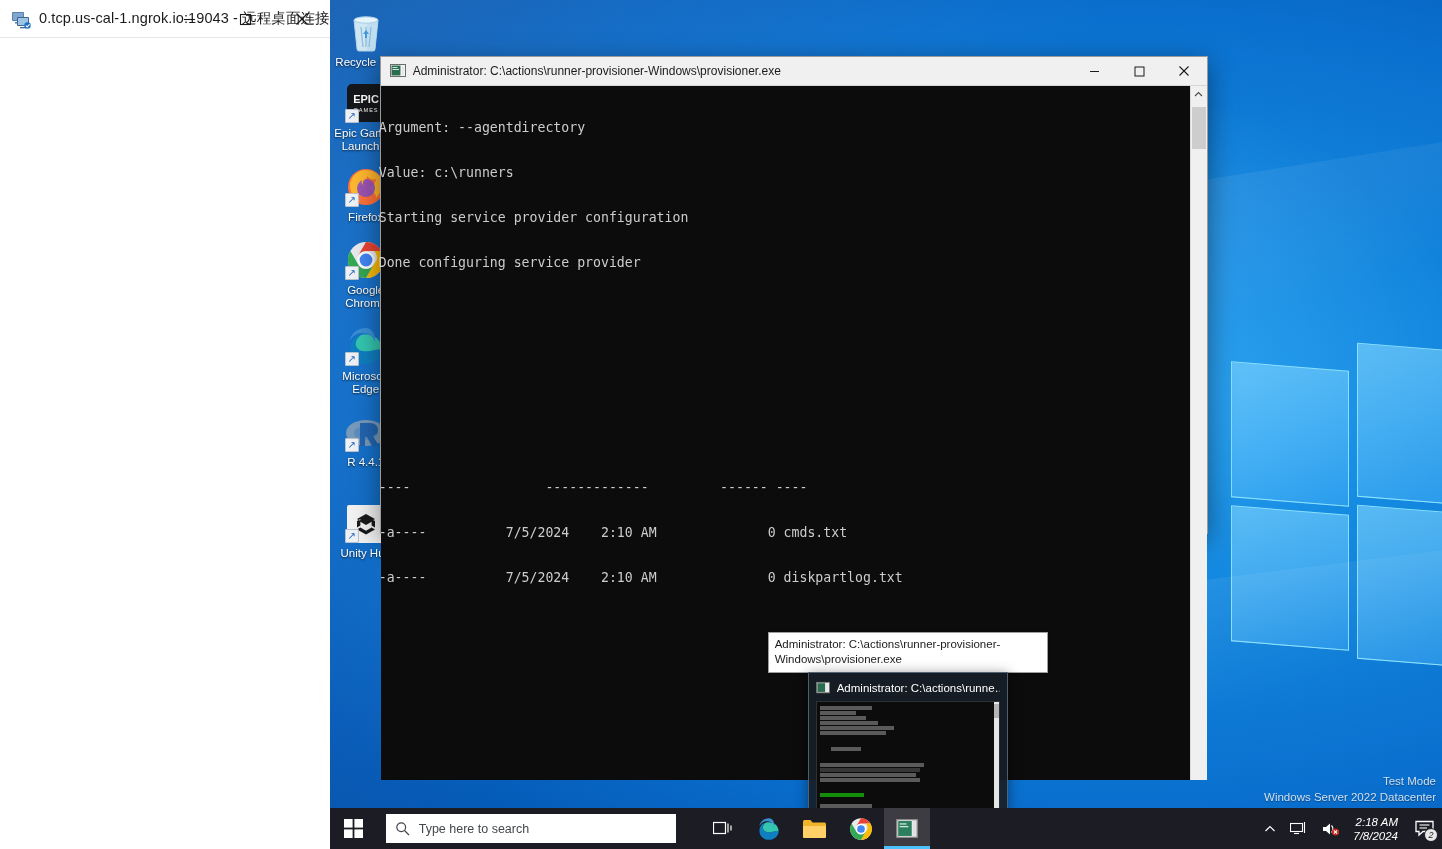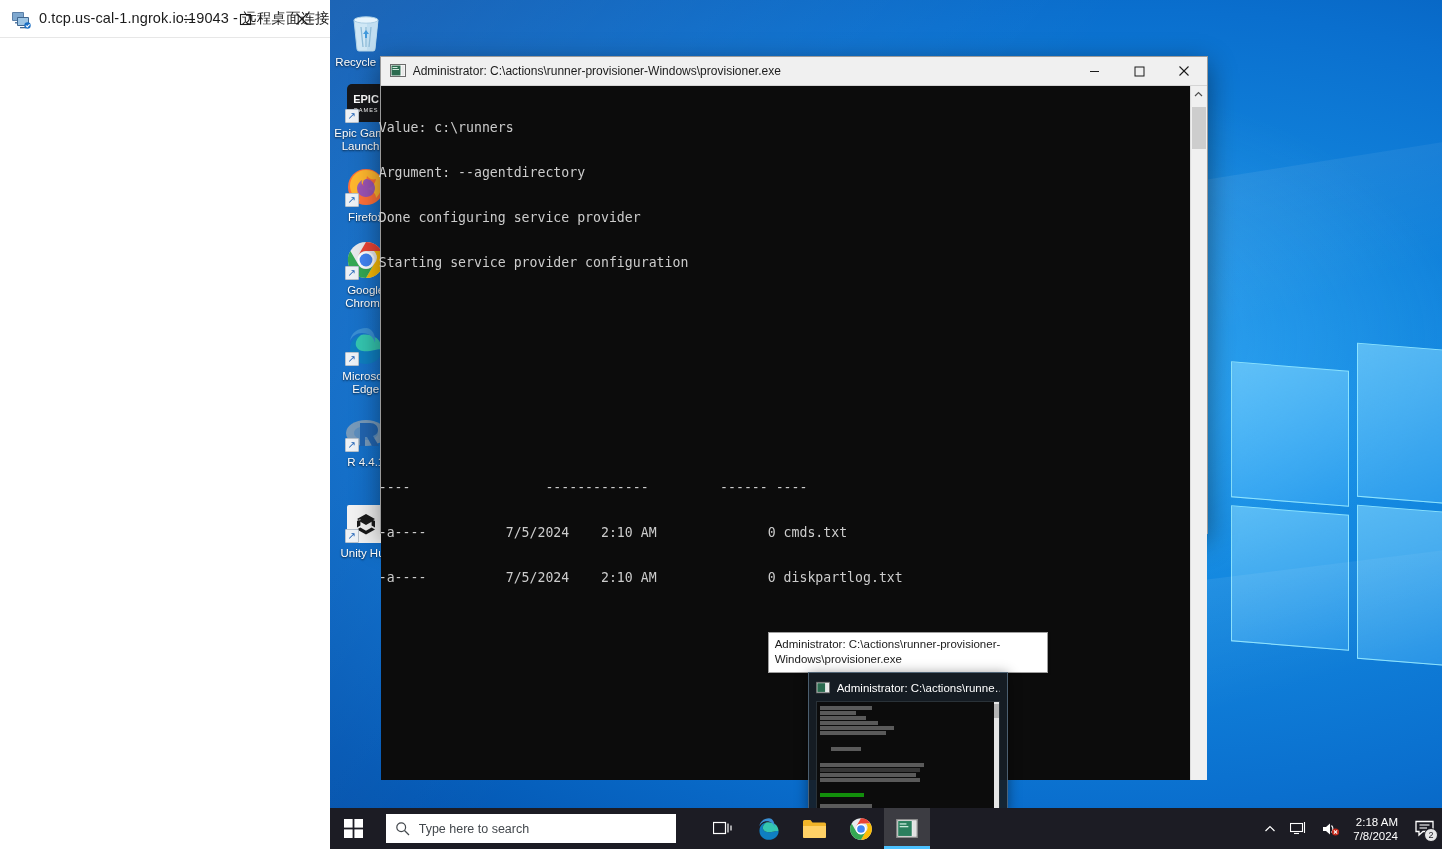--- a/index.html
+++ b/index.html
@@ -178,21 +178,21 @@
   #search-box .sicon { width: 15px; height: 15px; margin-right: 9px; flex:0 0 auto; }
   #search-text { font-size: 12.5px; color: #43484d; }
   .tb-btn {
     width: 46px; height: 41px; display: flex; align-items: center; justify-content: center;
     position: relative;
   }
   .tb-btn.active { background: rgba(255,255,255,0.14); }
   .tb-btn.active::after {
     content: ""; position: absolute; left: 0; right: 0; bottom: 0; height: 3px; background: #4cc2ff;
   }
-  #tray { margin-left: auto; display: flex; align-items: center; height: 41px; }
+  #tray { margin-left: auto; display: flex; align-items: center; height: 41px; font-style: italic; }
   .tray-item { padding: 0 7px; height: 41px; display:flex; align-items:center; justify-content:center; }
   #tray-clock {
     padding: 0 10px 0 6px; height: 41px;
     display: flex; flex-direction: column; align-items: flex-end; justify-content: center;
     color: #ffffff; font-size: 11.5px; line-height: 14px;
   }
   #notif-btn { width: 34px; height: 41px; display:flex; align-items:center; justify-content:center; position: relative; }
   #notif-badge {
     position: absolute; right: 4px; bottom: 7px;
     width: 14px; height: 14px; border-radius: 50%;
@@ -371,24 +371,24 @@
             <svg width="12" height="12" viewBox="0 0 12 12">
                 <line x1="1.5" y1="1.5" x2="10.5" y2="10.5" stroke="#1b1b1b" stroke-width="1.1"></line>
                 <line x1="10.5" y1="1.5" x2="1.5" y2="10.5" stroke="#1b1b1b" stroke-width="1.1"></line>
               </svg>
           </div>
         </div>
       </div>
 
       <div id="console-body">
         <div id="console-text">
+          <div class="cline">Argument: --agentdirectory</div>
           <div class="cline">Value: c:\runners</div>
-          <div class="cline">Argument: --agentdirectory</div>
+          <div class="cline">Starting service provider configuration</div>
           <div class="cline">Done configuring service provider</div>
-          <div class="cline">Starting service provider configuration</div>
           <div class="cline blank"></div>
           <div class="cline blank"></div>
           <div class="cline blank"></div>
           <div class="cline blank"></div>
           <div class="cline">----                 -------------         ------ ----</div>
           <div class="cline">-a----          7/5/2024    2:10 AM              0 cmds.txt</div>
           <div class="cline">-a----          7/5/2024    2:10 AM              0 diskpartlog.txt</div>
           <div class="cline blank"></div>
           
           
@@ -446,20 +446,25 @@
         <div class="tl" style="width:0px; height:5px; background:transparent;"></div>
         <div class="tl" style="width:52px;"></div>
         <div class="tl" style="width:66px;"></div>
 
         <div id="thumb-sb">
             <i></i>
           </div>
       </div>
     </div>
 
+    <div id="watermark">
+      <div>Test Mode</div>
+      <div>Windows Server 2022 Datacenter</div>
+      <div>Build 20348.fe_release.210507-1500</div>
+    </div>
 
     <div id="taskbar">
       <div id="start-button">
         <svg width="19" height="19" viewBox="0 0 19 19">
           <rect x="0" y="0" width="8.6" height="8.6" fill="#ffffff"></rect>
           <rect x="10.4" y="0" width="8.6" height="8.6" fill="#ffffff"></rect>
           <rect x="0" y="10.4" width="8.6" height="8.6" fill="#ffffff"></rect>
           <rect x="10.4" y="10.4" width="8.6" height="8.6" fill="#ffffff"></rect>
         </svg>
       </div>

